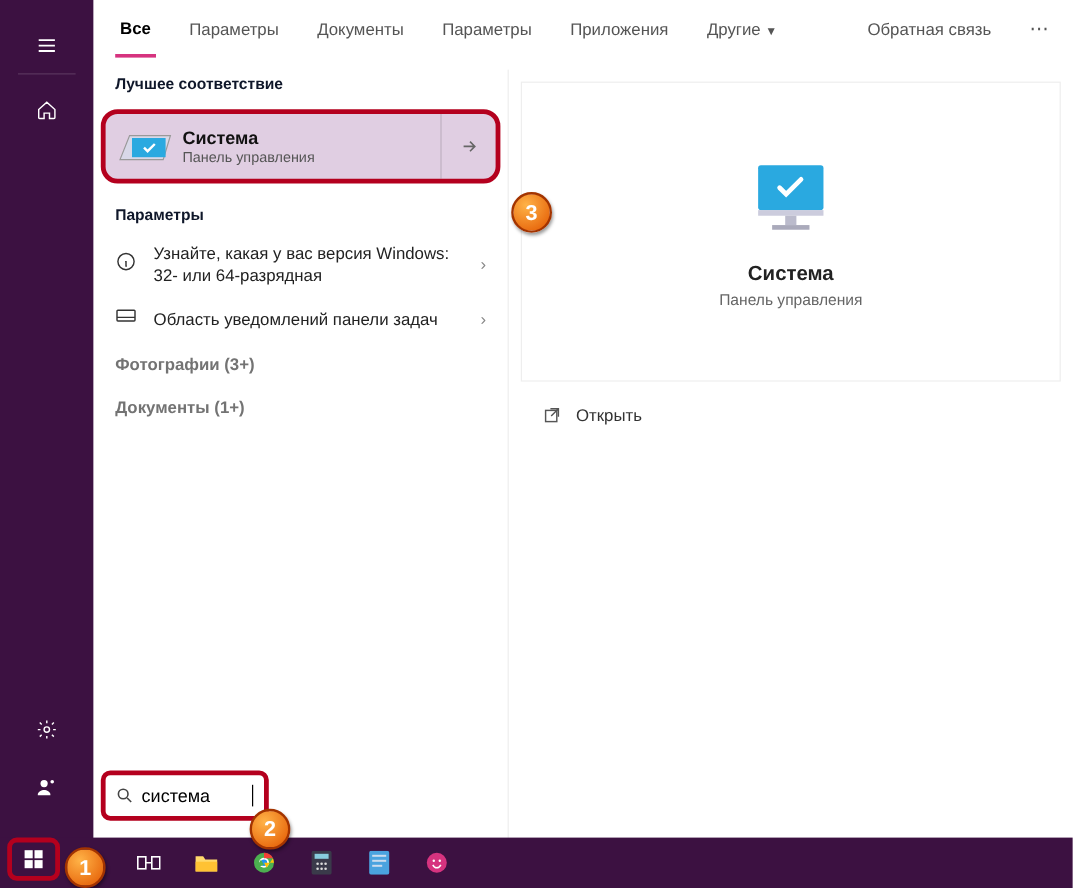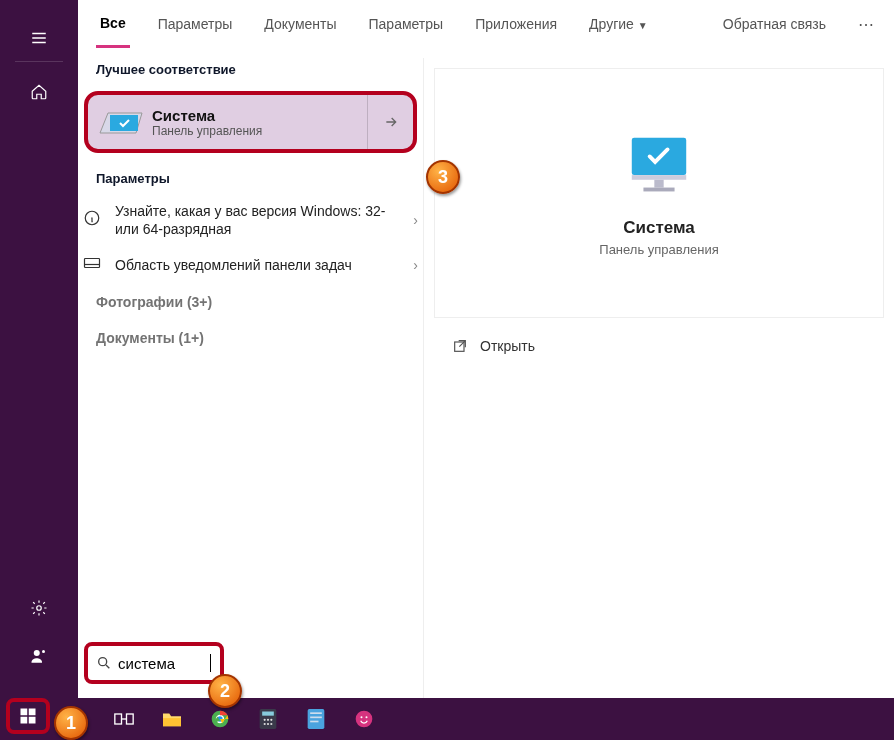--- a/index.html
+++ b/index.html
@@ -26,21 +26,21 @@
 .left-col { width: 345px; padding: 6px 0 0 0; position: relative; }
 .sect-header { font-size:13px; font-weight:600; color:#0f172a; padding: 8px 18px; }
 
 .best-match { margin: 6px 6px 10px 6px; border: 4px solid #b4001e; border-radius: 14px; background: #e0cee2; display:flex; align-items:center; height: 62px; overflow:hidden; position:relative; }
 .best-match .icon-box { width: 48px; height: 38px; margin-left: 10px; display:flex; align-items:center; justify-content:center; }
 .best-match .text { flex:1; padding-left:6px; }
 .best-match .title { font-size:15px; color:#111; font-weight:600; }
 .best-match .subtitle { font-size:12px; color:#555; }
 .best-match .arrow-box { width:46px; height:100%; border-left:1px solid rgba(0,0,0,0.15); display:flex; align-items:center; justify-content:center; color:#666; }
 
-.list-item { display:flex; align-items:center; padding: 8px 5px; gap:14px; }
+.list-item { display:flex; align-items:center; padding: 8px 18px; gap:14px; }
 .list-item .li-icon { width:18px; flex-shrink:0; color:#333; }
 .list-item .li-text { flex:1; font-size:14px; color:#222; line-height:1.3; }
 .list-item .chev { color:#888; font-size:14px; }
 
 .summary-line { padding: 10px 18px; font-size:14px; color:#737373; font-weight:600; }
 
 .right-col { flex:1; border-left:1px solid #eee; margin-top:10px; }
 .preview { margin: 10px 10px; border:1px solid #eee; height: 250px; display:flex; flex-direction:column; align-items:center; justify-content:center; }
 .preview .big-title { font-size:17px; font-weight:600; color:#222; margin-top:18px; }
 .preview .big-sub { font-size:13px; color:#666; margin-top:4px; }

